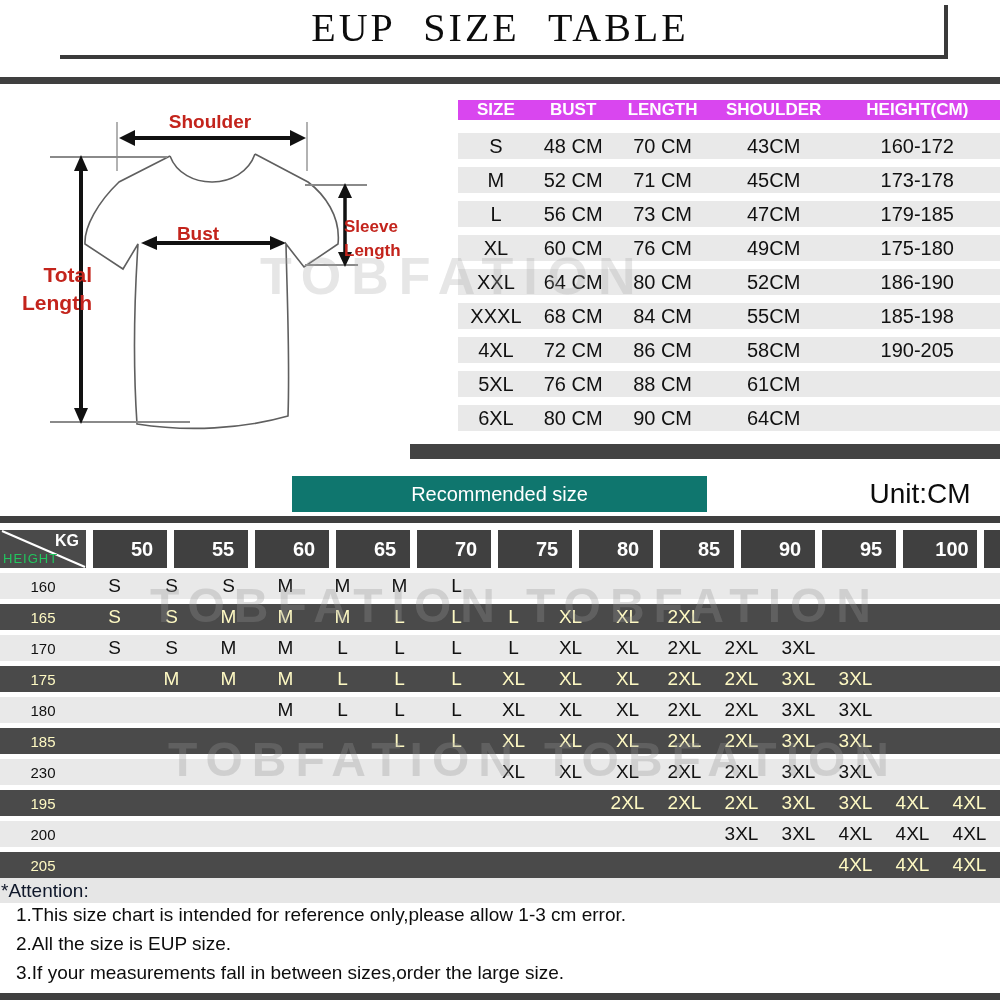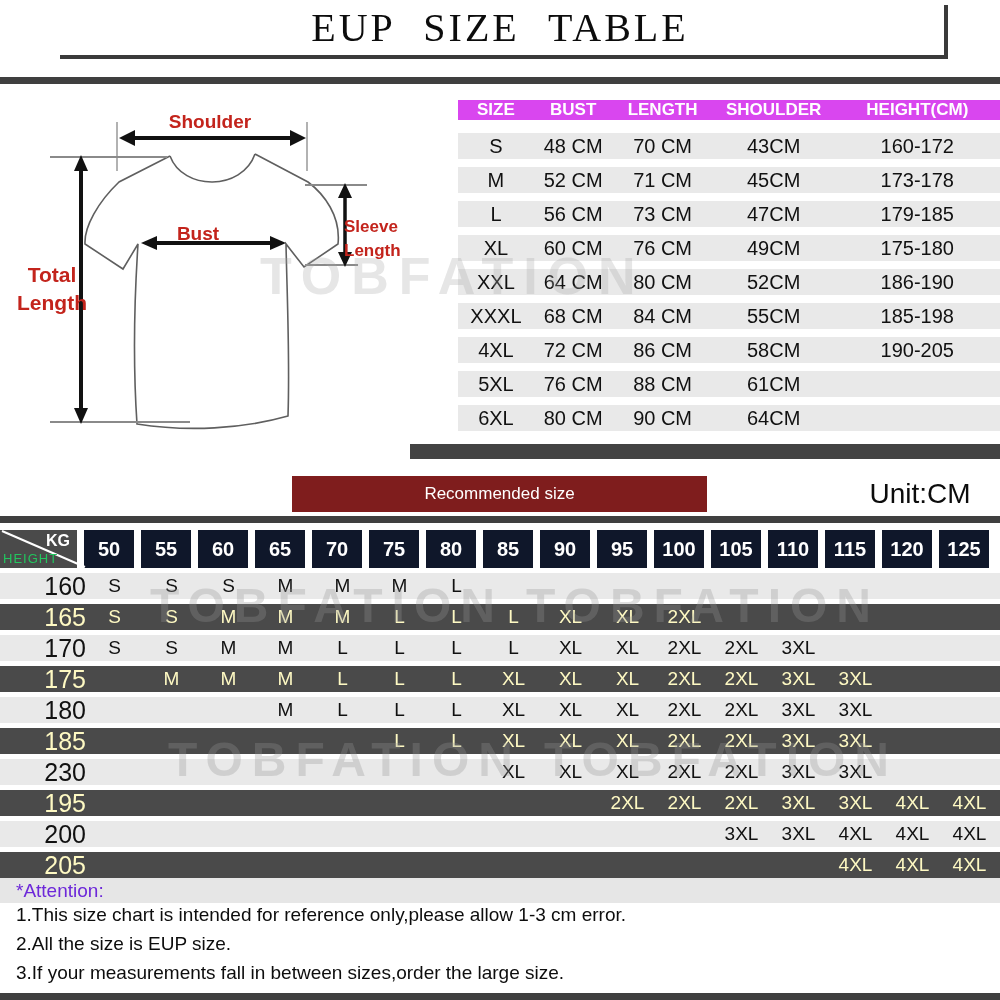--- a/index.html
+++ b/index.html
@@ -14,58 +14,58 @@
      letter-spacing:3px;word-spacing:16px;}
   .bar{position:absolute;left:0;width:1000px;background:#3f3f3f;}
   .bar-top{top:77px;height:7px;}
   .bar-mid{top:516px;height:7px;}
   .bar-bottom{top:993px;height:7px;}
 
   
   .dlabel{position:absolute;color:#c3241c;font-weight:bold;}
   .lbl-shoulder{left:150px;top:111px;width:120px;text-align:center;font-size:19px;}
   .lbl-bust{left:148px;top:223px;width:100px;text-align:center;font-size:19px;}
-  .lbl-total{left:12px;top:261px;width:80px;text-align:center;font-size:21px;line-height:28px;}
+  .lbl-total{left:12px;top:261px;width:80px;text-align:right;font-size:21px;line-height:28px;}
   .lbl-sleeve{left:344px;top:215px;width:78px;text-align:left;font-size:17px;line-height:24px;}
 
   
   .size-table{position:absolute;left:458px;top:100px;width:542px;}
   .shead{display:flex;background:#d946ef;height:20px;align-items:center;
      color:#fff;font-weight:bold;font-size:17px;}
   .srow{display:flex;background:#e9e9e9;height:26px;align-items:center;
      margin-top:8px;color:#111;font-size:20px;}
   .srow:first-of-type{margin-top:13px;}
   .scell,.shcell{text-align:center;}
   .c0{width:14%;} .c1{width:14.5%;} .c2{width:18.5%;} .c3{width:22.5%;} .c4{width:30.5%;}
   .table-endbar{position:absolute;left:410px;top:444px;width:590px;height:15px;background:#434343;}
 
   
-  .rec-bar{position:absolute;left:292px;top:476px;width:415px;height:36px;background:#7f1d1d;
-     color:#fff;font-size:17px;display:flex;align-items:center;justify-content:center;}
+  .rec-bar{position:absolute;left:292px;top:476px;width:415px;height:36px;background:#0f766e;
+     color:#fff;font-size:20px;display:flex;align-items:center;justify-content:center;}
   .unit{position:absolute;left:845px;top:478px;width:150px;font-size:28px;color:#0c0c0c;text-align:center;}
 
   
   .matrix{position:absolute;left:0;top:530px;width:1000px;}
   .mhead{display:flex;height:38px;}
-  .corner{position:relative;width:77px;height:38px;background:#4a4a4a;flex:none;}
+  .corner{position:relative;width:86px;height:38px;background:#4a4a4a;flex:none;}
   .corner svg{position:absolute;left:0;top:0;}
   .corner .kg{position:absolute;top:2px;right:7px;color:#fff;font-weight:bold;font-size:16px;}
   .corner .ht{position:absolute;bottom:2px;left:3px;color:#22c55e;font-size:13px;letter-spacing:1px;}
-  .kcell{width:50px;height:38px;margin-left:7px;background:#0f172a;flex:none;
-     color:#fff;font-weight:bold;font-size:20px;text-align:center;line-height:38px;}
+  .kcell{width:50px;height:38px;margin-left:7px;background:#404040;flex:none;
+     color:#fff;font-weight:bold;font-size:20px;text-align:center;line-height:38px;padding-left:24px;}
   .mrow{display:flex;height:26px;margin-top:5px;align-items:center;font-size:19px;}
   .mrow.light{background:#e9e9e9;color:#111;}
   .mrow.dark{background:#4a4a4a;color:#fef9c3;}
-  .mlabel{width:86px;flex:none;text-align:right;font-size:25px;}
+  .mlabel{width:86px;flex:none;text-align:center;font-size:15px;}
   .mcell{width:57px;flex:none;text-align:center;}
 
   
   .attn-band{position:absolute;left:0;top:878px;width:1000px;height:25px;background:#e6e6e6;
      display:flex;align-items:center;}
-  .attn-label{color:#6d28d9;font-size:19px;margin-left:16px;}
+  .attn-label{color:#0f172a;font-size:19px;margin-left:1px;}
   .notes{position:absolute;left:16px;top:905px;width:970px;color:#0d0d0d;font-size:19px;}
   .notes p{margin:0 0 10px 0;line-height:19px;}
 
   
   .wm{position:absolute;font-weight:bold;color:rgba(150,150,150,0.30);pointer-events:none;}
   .wm1{left:260px;top:246px;font-size:52px;letter-spacing:10px;color:rgba(165,165,165,0.28);}
   .wm-pair{display:flex;justify-content:space-between;width:730px;font-size:48px;letter-spacing:9px;}
   .wm2{left:150px;top:578px;}
   .wm3{left:168px;top:732px;}
 </style>

